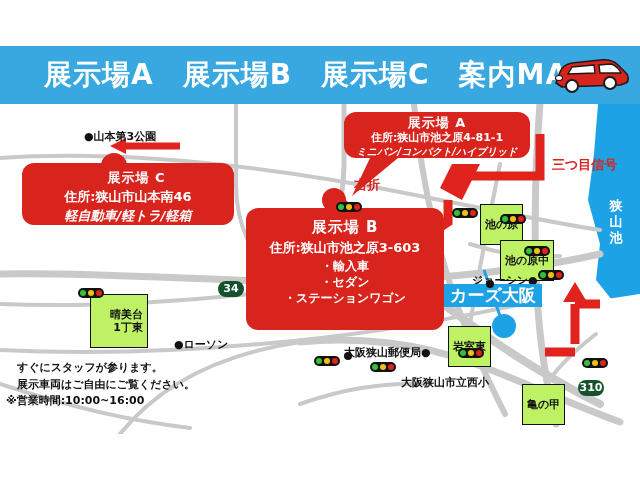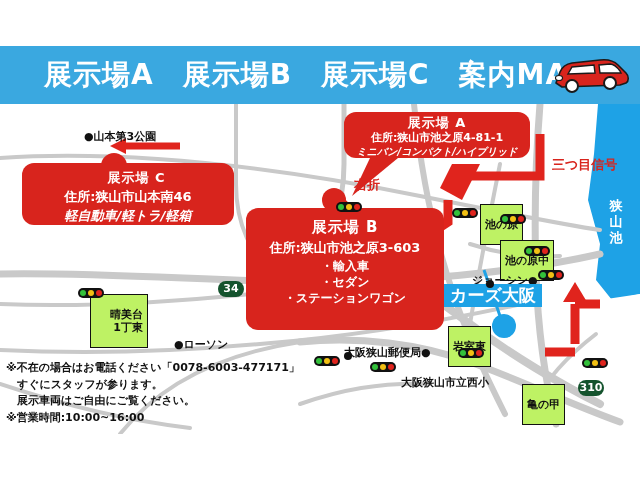--- a/index.html
+++ b/index.html
@@ -226,19 +226,18 @@
   <div class="signal" style="left:582px;top:358px;">
       <i></i>
       <i></i>
       <i></i>
     </div>
 
   <div class="dot" style="left:344px;top:352px;"></div>
   <div class="dot" style="left:486px;top:280px;"></div>
 
   <div class="notes">
-    <div>※不在の場合はお電話ください「0078-6003-477171」</div>
     <div class="ind">すぐにスタッフが参ります。</div>
     <div class="ind">展示車両はご自由にご覧ください。</div>
     <div>※営業時間:10:00~16:00</div>
   </div>
 
 </div>
 
 </body></html>

